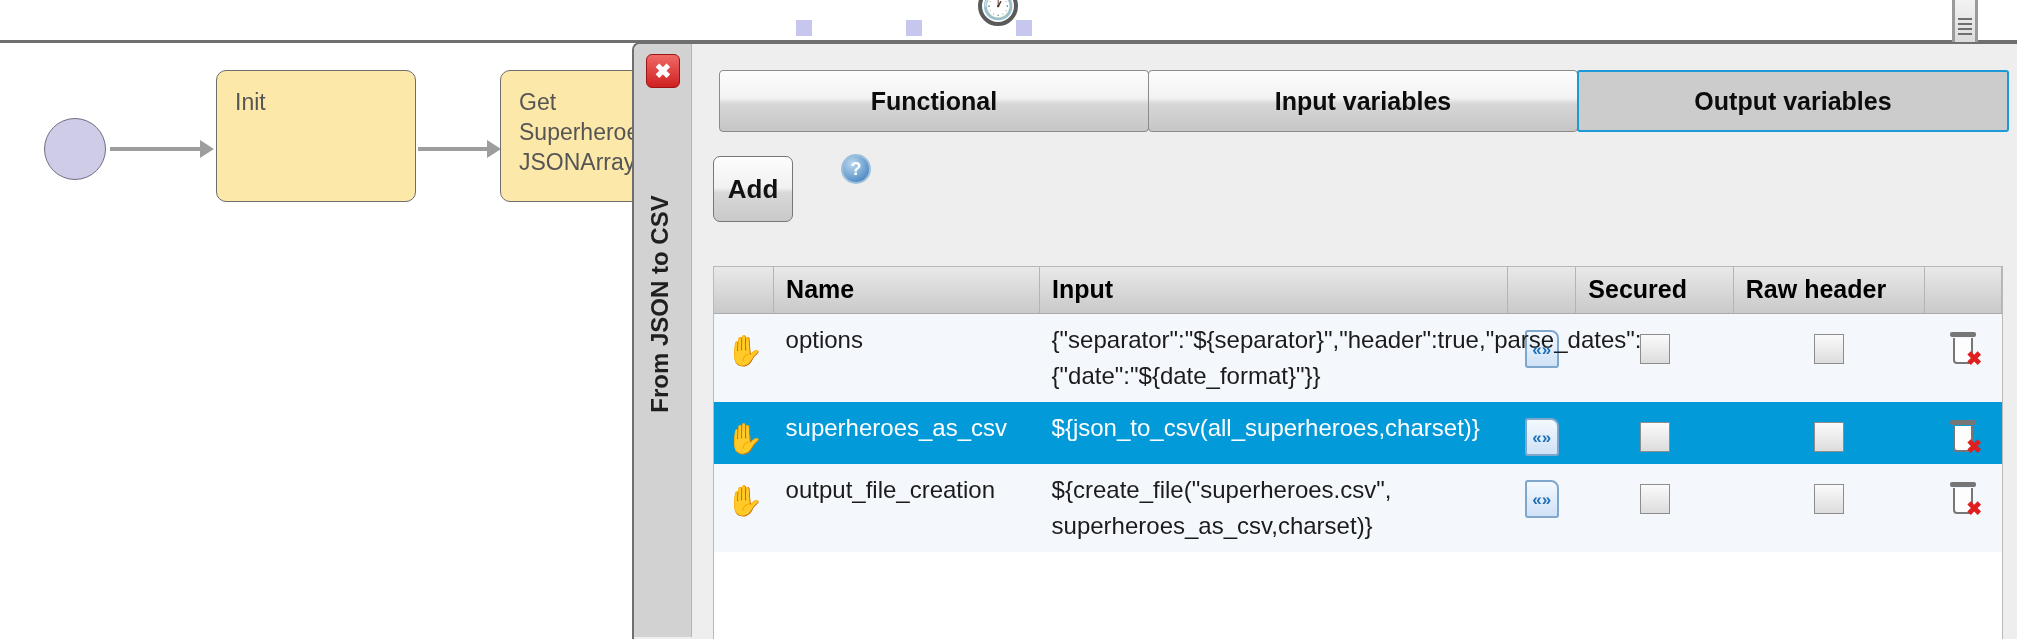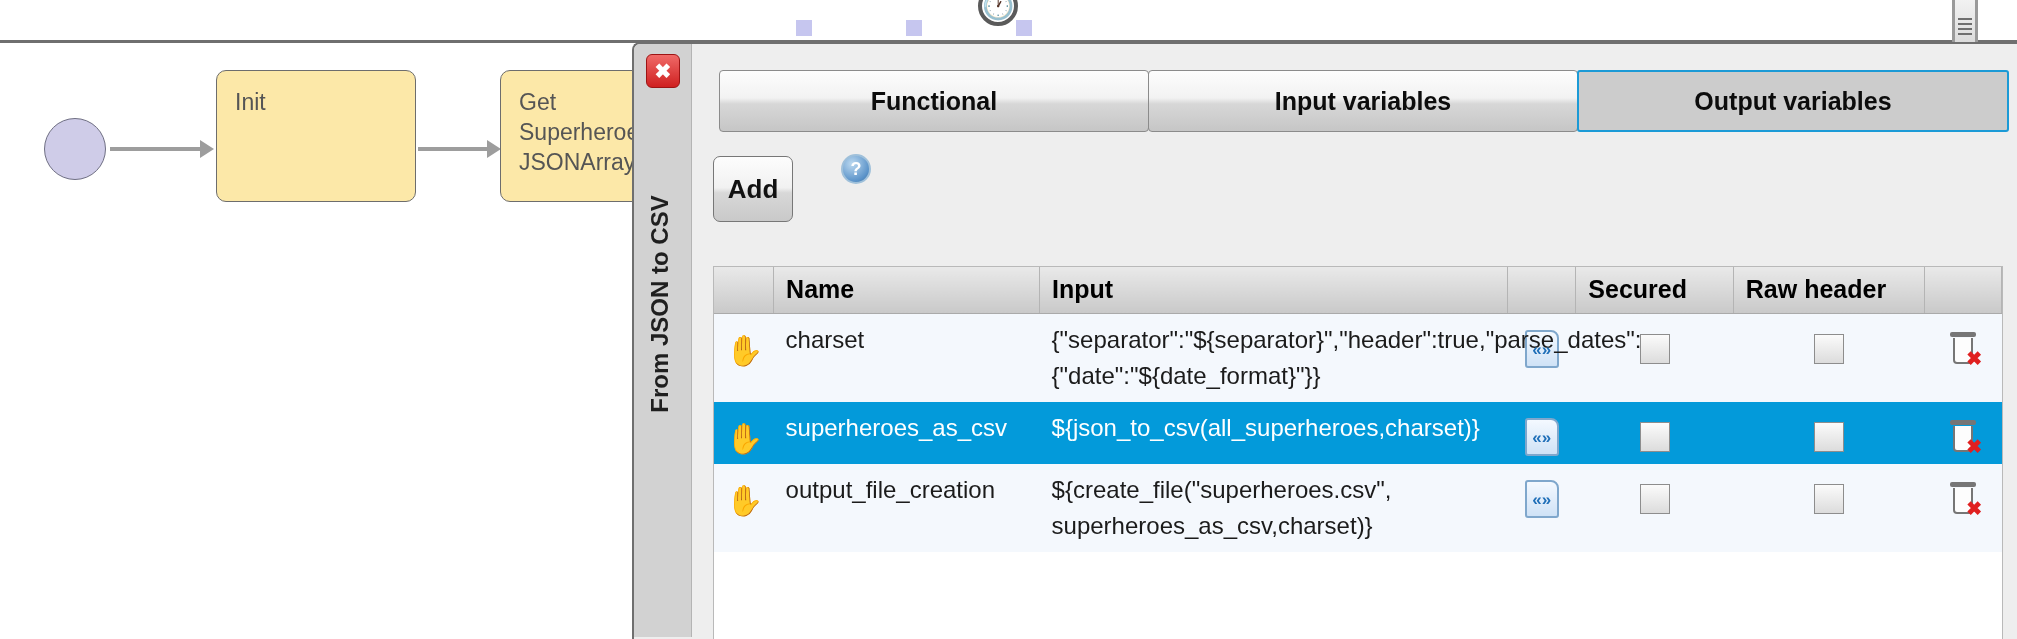--- a/index.html
+++ b/index.html
@@ -408,21 +408,21 @@
               <th>Secured</th>
               <th>Raw header</th>
               <th></th>
             </tr>
           </thead>
           <tbody>
             <tr class="row-odd">
               <td>
                 <span class="grip-icon">✋</span>
               </td>
-              <td>charset</td>
+              <td>options</td>
               <td>{"separator":"${separator}","header":true,"parse_dates":{"date":"${date_format}"}}</td>
               <td>
                 <span class="edit-icon">«»</span>
               </td>
               <td>
                 <span class="checkbox"></span>
               </td>
               <td>
                 <span class="checkbox"></span>
               </td>

